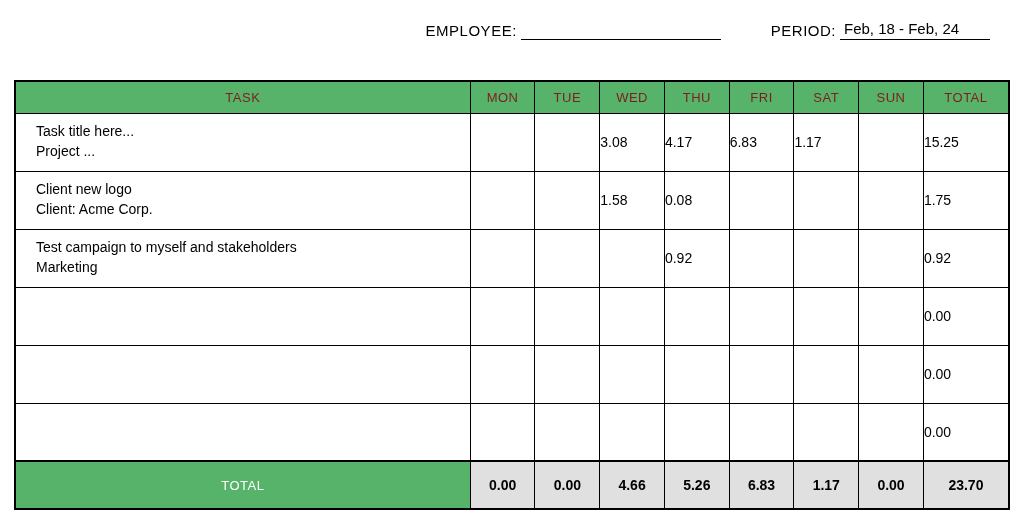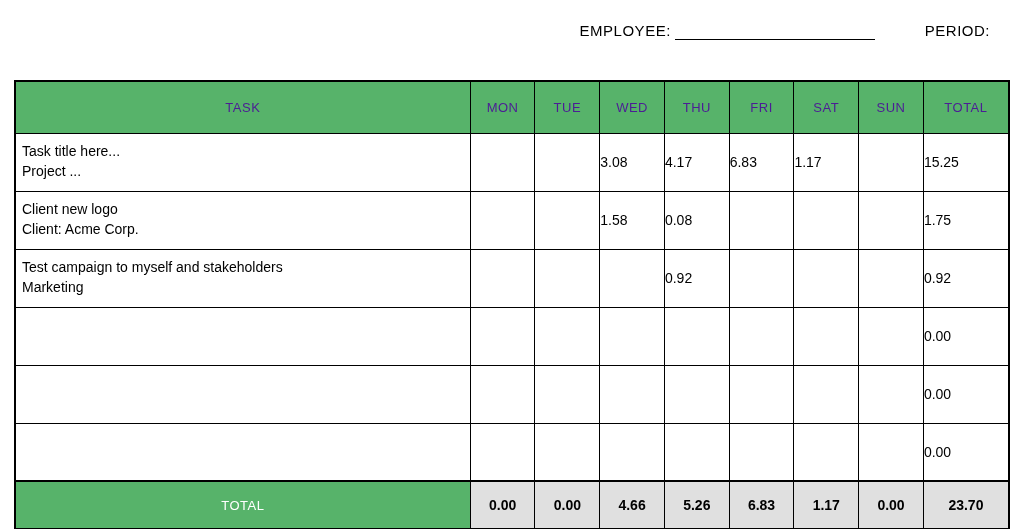--- a/index.html
+++ b/index.html
@@ -39,37 +39,37 @@
       width: 100%;
       border-collapse: collapse;
       table-layout: fixed;
     }
     th, td {
       border: 1px solid #000;
       vertical-align: middle;
     }
     thead th {
       background: #57b36a;
-      color: #4c1d95;
+      color: #7f1d1d;
       font-weight: 400;
       font-size: 13px;
       letter-spacing: 0.5px;
       text-align: center;
-      height: 52px;
+      height: 32px;
     }
     col.task-col { width: 436px; }
     col.day-col { width: 62px; }
     col.total-col { width: 82px; }
 
     tbody td {
       height: 58px;
       font-size: 14px;
     }
     td.task-cell {
-      padding: 8px 6px;
+      padding: 8px 20px;
       text-align: left;
       line-height: 1.4;
       margin-left: 28px;
     }
     td.num-cell {
       text-align: left;
       font-size: 14px;
     }
     tfoot td, tfoot th {
       height: 48px;
@@ -94,20 +94,21 @@
 </head>
 <body>
 
 <div class="header-row">
   <div class="header-field">
     <span class="header-label">EMPLOYEE:</span>
     <span class="header-value wide"></span>
   </div>
   <div class="header-field">
     <span class="header-label">PERIOD:</span>
+    <span class="header-value">Feb, 18 - Feb, 24</span>
   </div>
 </div>
 
 <table>
   <colgroup>
     <col class="task-col">
       <col class="day-col">
       <col class="day-col">
       <col class="day-col">
       <col class="day-col">

